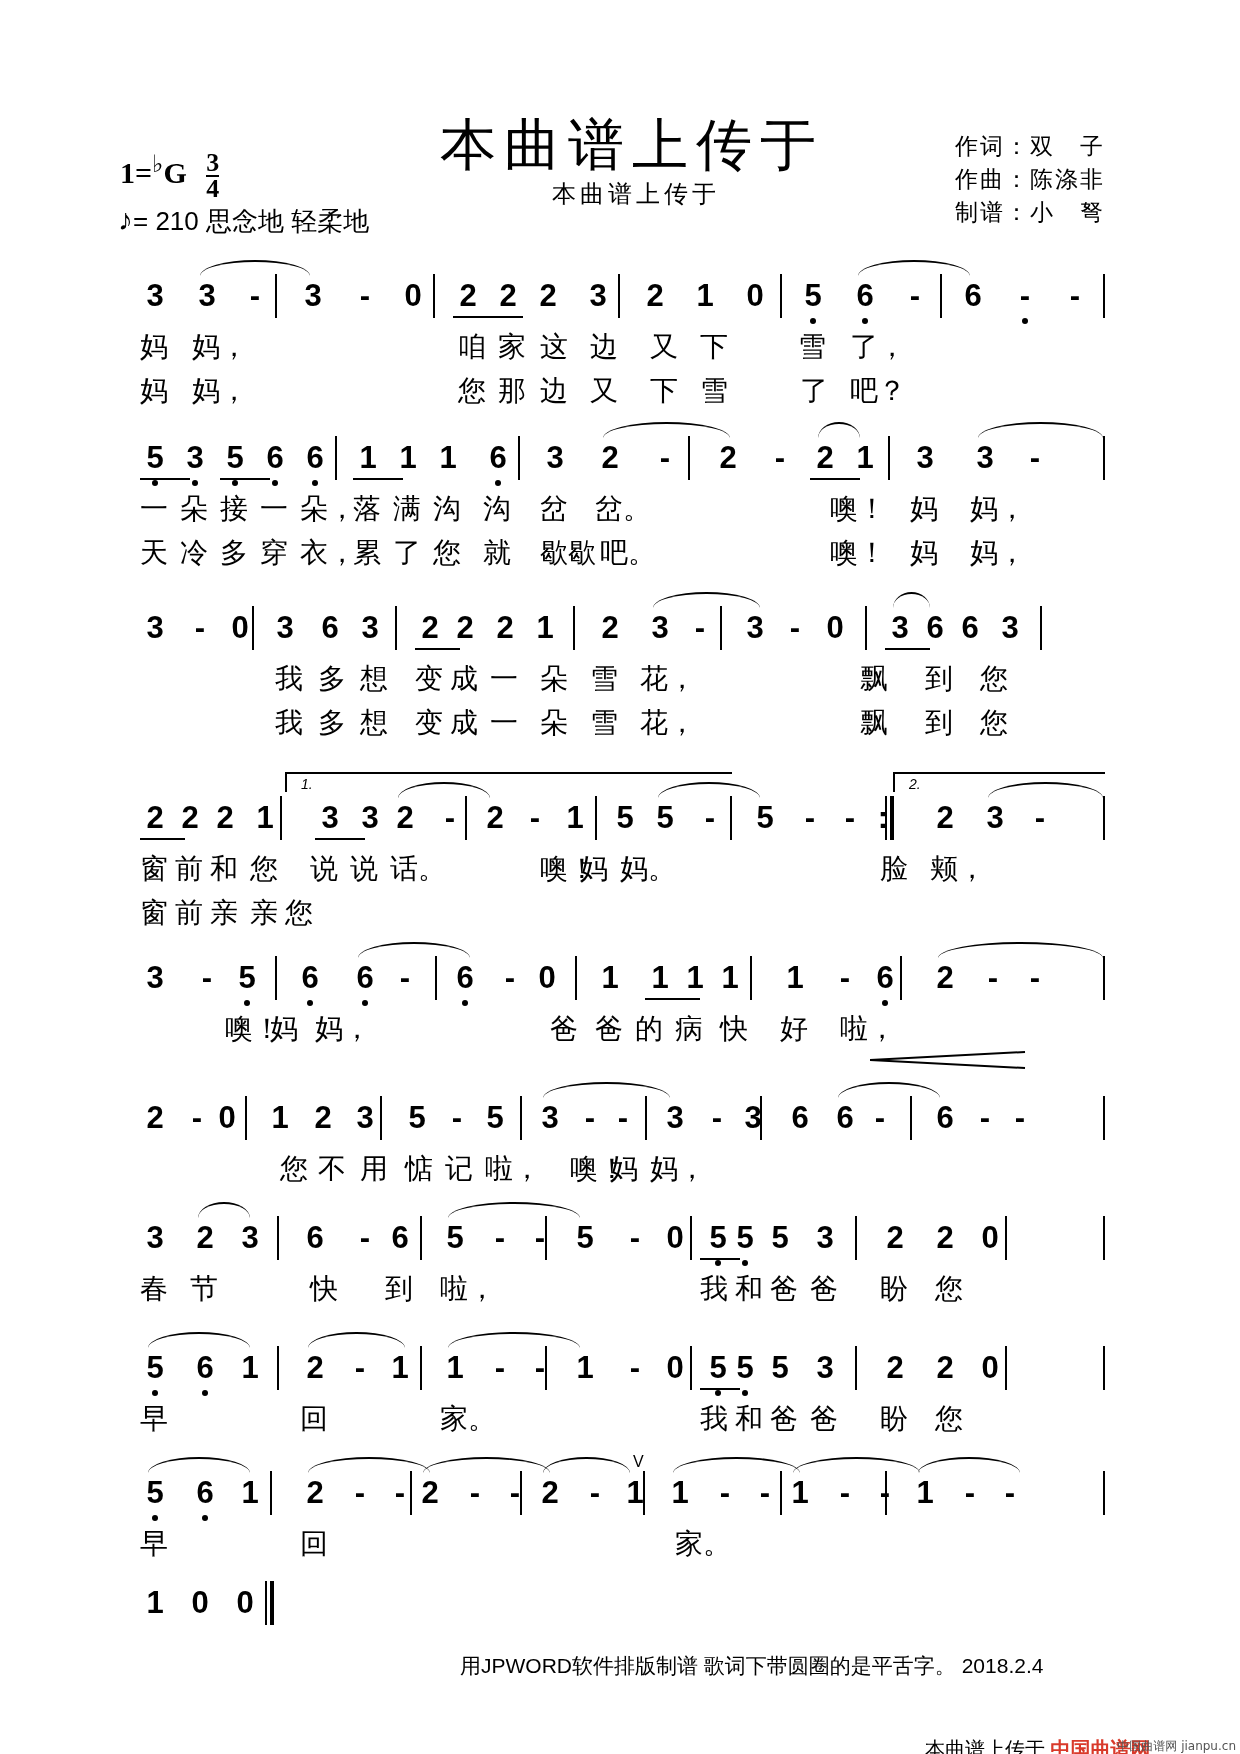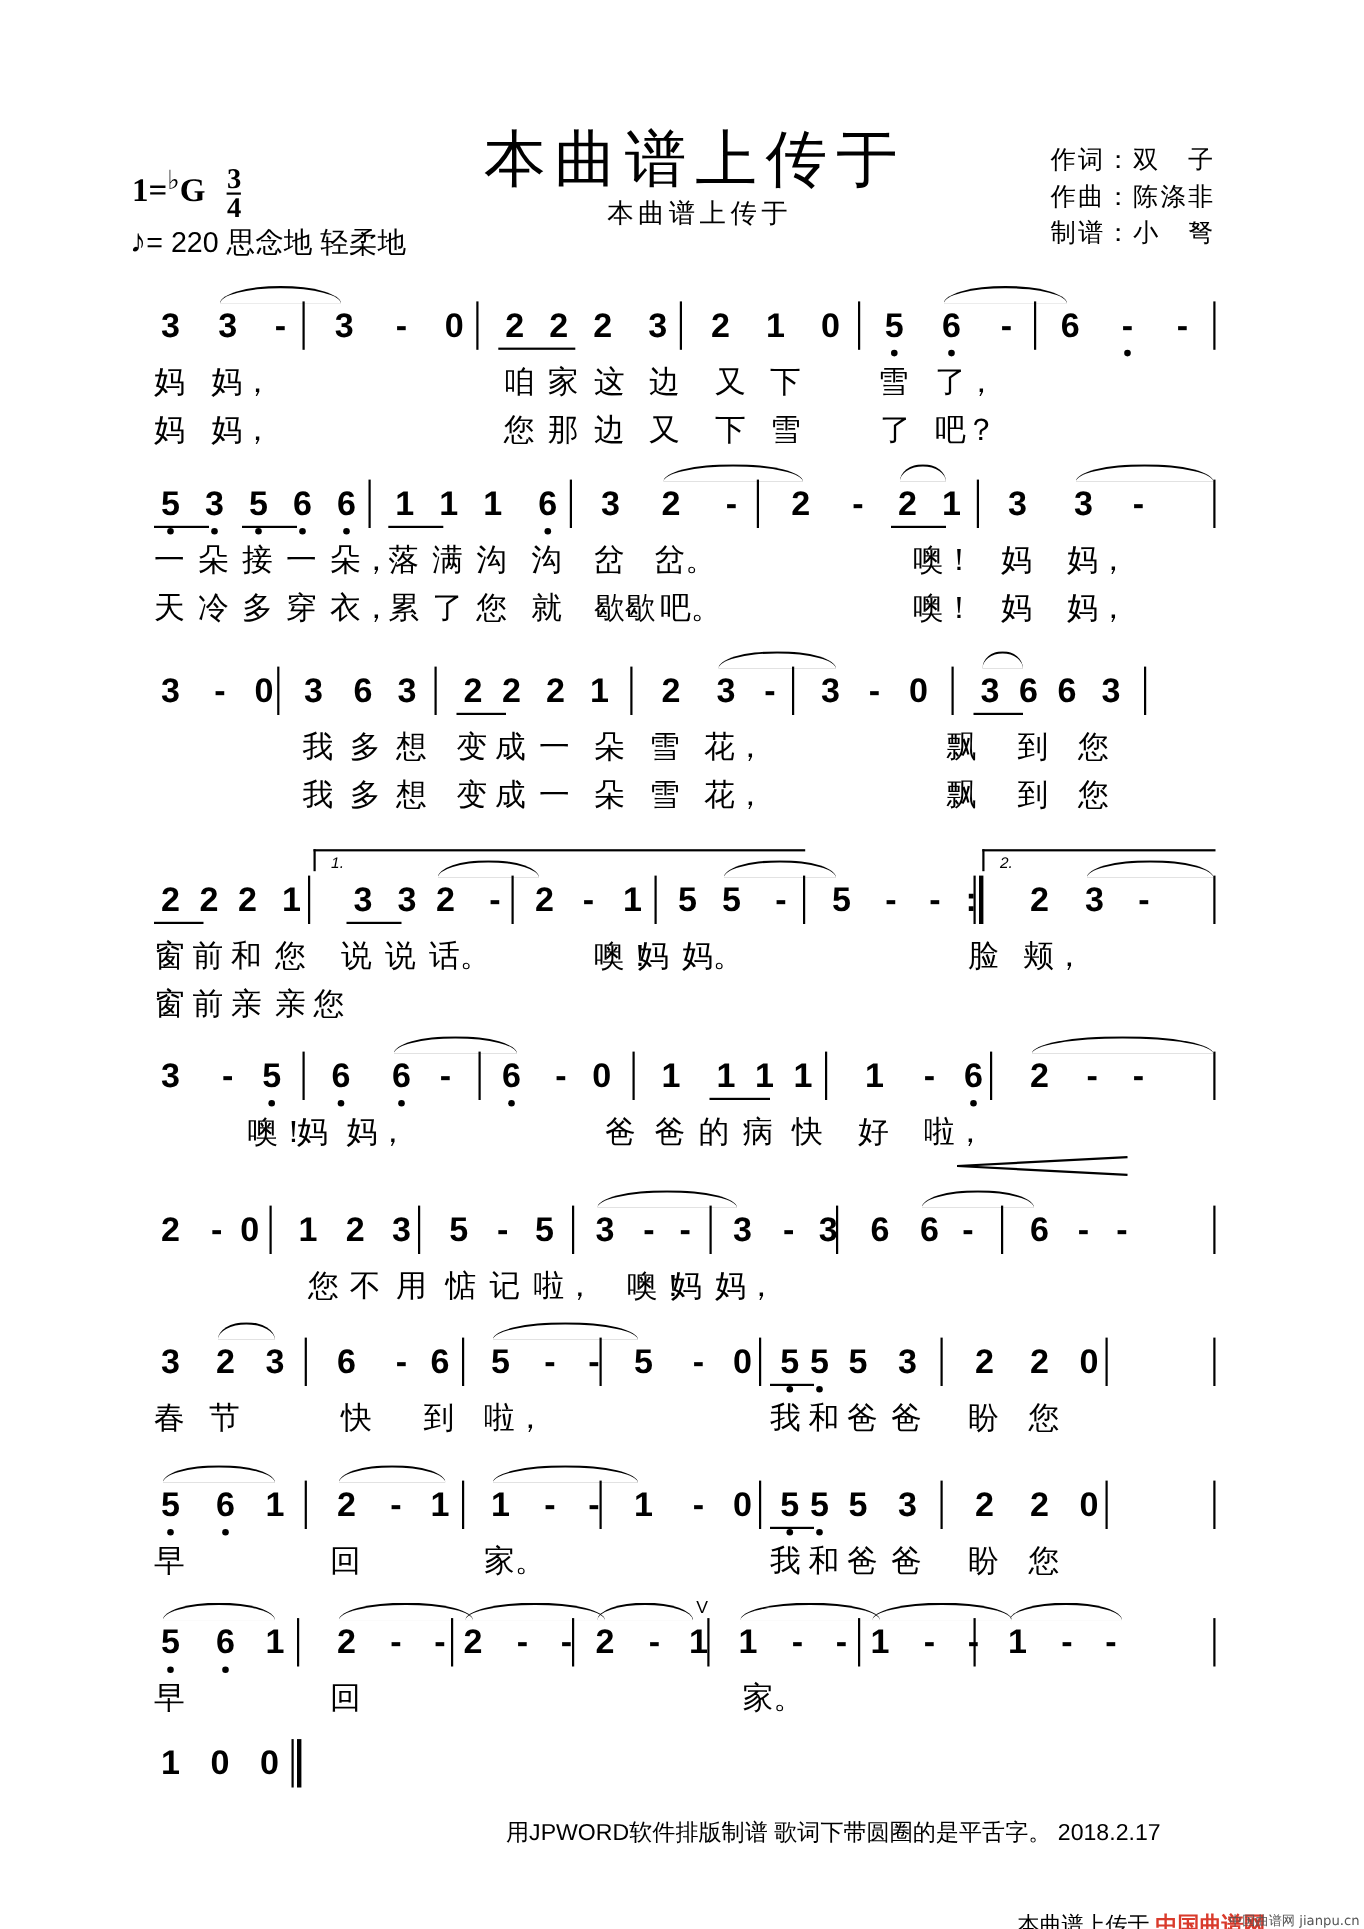--- a/index.html
+++ b/index.html
@@ -32,21 +32,21 @@
   .breath { position: absolute; font-size: 16px; font-family: "Liberation Sans", sans-serif; }
 </style>
 </head>
 <body>
 
 <div class="abs key">
   <span>1=</span><span class="flat">♭</span><span>G</span>
   <span class="timesig"><span class="num">3</span><span>4</span></span>
 </div>
 <div class="abs tempo">
-  <span style="font-size:30px;">♪</span><span>= 220 思念地 轻柔地</span>
+  <span style="font-size:30px;">♪</span><span>= 210 思念地 轻柔地</span>
 </div>
 <div class="abs title">本曲谱上传于</div>
 <div class="abs subtitle">本曲谱上传于</div>
 <div class="abs credits">
   <div>作词：双　子</div>
   <div>作曲：陈涤非</div>
   <div>制谱：小　弩</div>
 </div>
 
 <div id="score">
@@ -349,21 +349,21 @@
       <div class="breath" style="left: 493px; top: -22px;">V</div>
     </div>
     <div class="row" style="top: 1585px;">
       <div class="note" style="left: 0px;">1</div>
       <div class="note" style="left: 45px;">0</div>
       <div class="note" style="left: 90px;">0</div>
       <div class="final-bar" style="left: 125px; top: -4px;"></div>
     </div>
   </div>
 
-<div class="abs footer-note">用JPWORD软件排版制谱  歌词下带圆圈的是平舌字。 2018.2.17</div>
+<div class="abs footer-note">用JPWORD软件排版制谱  歌词下带圆圈的是平舌字。 2018.2.4</div>
 <div class="abs upload">
   <span>本曲谱上传于</span>
   <span class="brand">中国曲谱网</span>
 </div>
 <div class="abs watermark">中国曲谱网 jianpu.cn</div>
 
 <div class="lyric" style="left: 140px; top: 328px;">妈</div>
 <div class="lyric" style="left: 192px; top: 328px;">妈，</div>
 <div class="lyric" style="left: 458px; top: 328px;">咱</div>
 <div class="lyric" style="left: 498px; top: 328px;">家</div>

